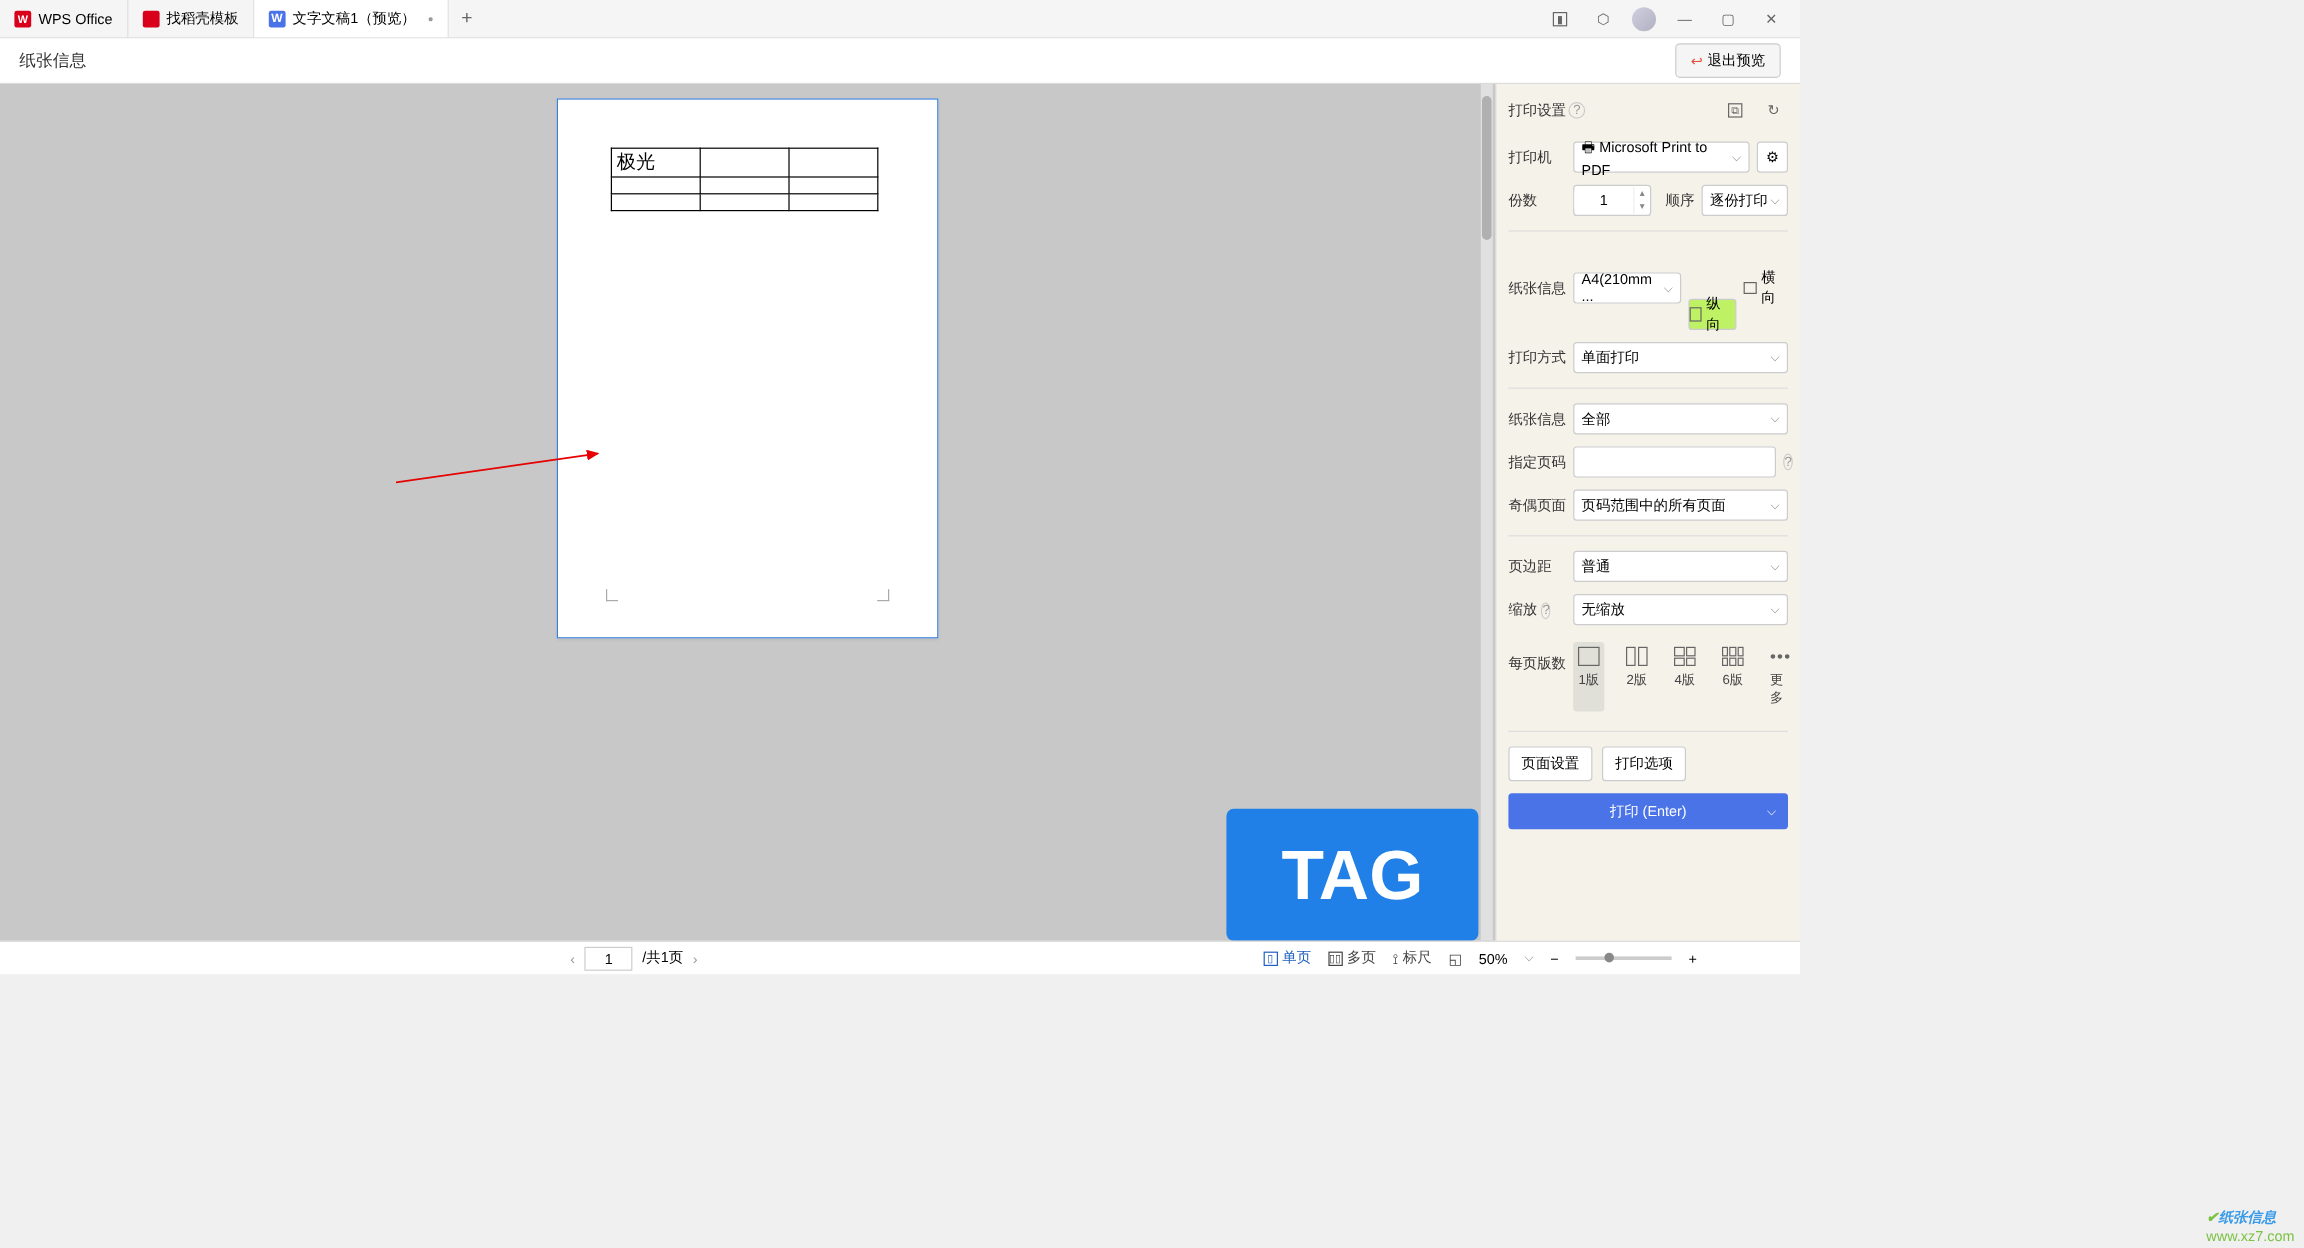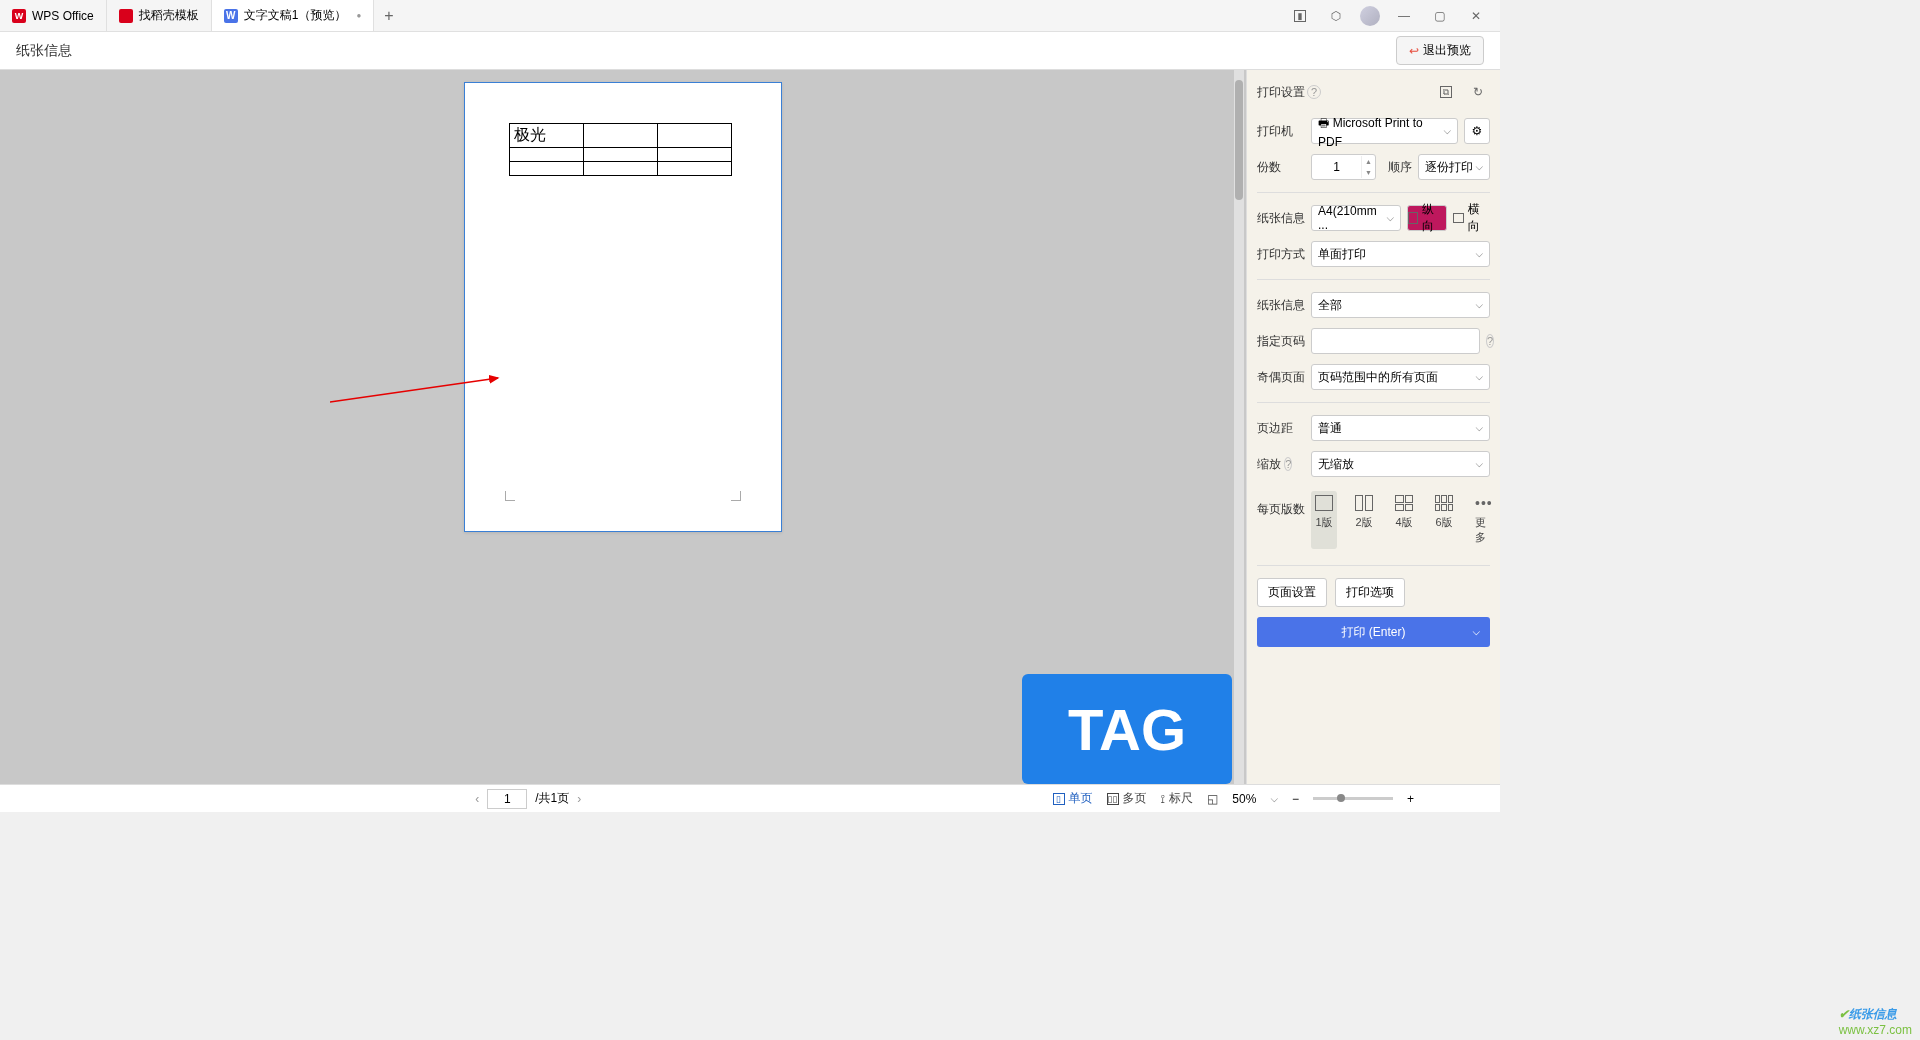--- a/index.html
+++ b/index.html
@@ -60,21 +60,21 @@
 .field-label { width: 48px; color: #333; font-size: 12px; flex-shrink: 0; }
 .select { flex: 1; height: 26px; border: 1px solid #ccc; border-radius: 3px; background: #fff; display: flex; align-items: center; padding: 0 6px; justify-content: space-between; cursor: pointer; font-size: 11px; }
 .select.sm { flex: 0 0 58px; }
 .select-chev { color: #888; font-size: 10px; }
 .gear-btn { width: 26px; height: 26px; border: 1px solid #ccc; border-radius: 3px; background: #fff; display: flex; align-items: center; justify-content: center; cursor: pointer; }
 .spinner { width: 66px; height: 26px; border: 1px solid #ccc; border-radius: 3px; background: #fff; display: flex; align-items: center; }
 .spinner input { flex:1; border: none; text-align: center; width: 40px; outline: none; }
 .spinner-arrows { width: 14px; display: flex; flex-direction: column; border-left: 1px solid #eee; }
 .spinner-arrows span { font-size: 7px; text-align: center; color: #888; cursor: pointer; line-height: 11px; }
 .orient-btn { flex: 1; height: 26px; border: 1px solid #ccc; border-radius: 3px; background: #fff; display: flex; align-items: center; justify-content: center; gap: 4px; cursor: pointer; font-size: 11px; }
-.orient-btn.active { background: #be185d; }
+.orient-btn.active { background: #bef264; margin-top: 44px; }
 .orient-icon { width: 10px; height: 12px; border: 1px solid #666; }
 .orient-icon.land { width: 12px; height: 10px; }
 .input-text { flex: 1; height: 26px; border: 1px solid #ccc; border-radius: 3px; background: #fff; padding: 0 6px; }
 .help-icon { color: #999; font-size: 11px; border:1px solid #ccc; border-radius:50%; width:14px; height:14px; text-align:center; line-height:12px; }
 
 .divider { height: 1px; background: #ddd; margin: 2px 0; }
 
 .layout-grid { display: flex; gap: 14px; padding: 4px 0; }
 .layout-item { display: flex; flex-direction: column; align-items: center; gap: 4px; cursor: pointer; padding: 4px; border-radius: 3px; }
 .layout-item.active { background: #e0e0d8; align-items: center; }

